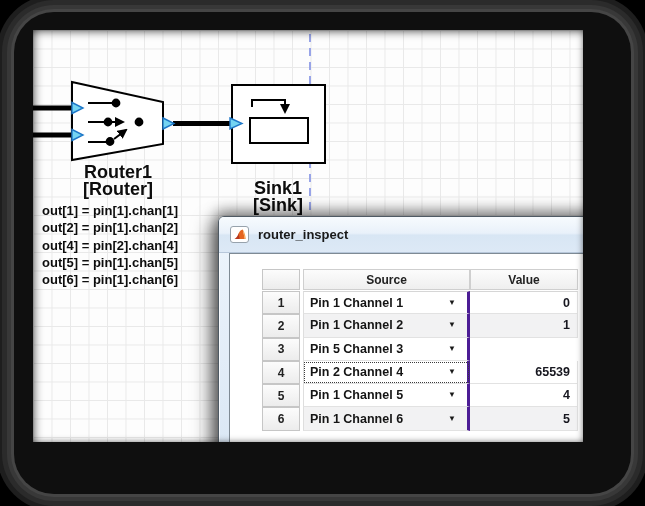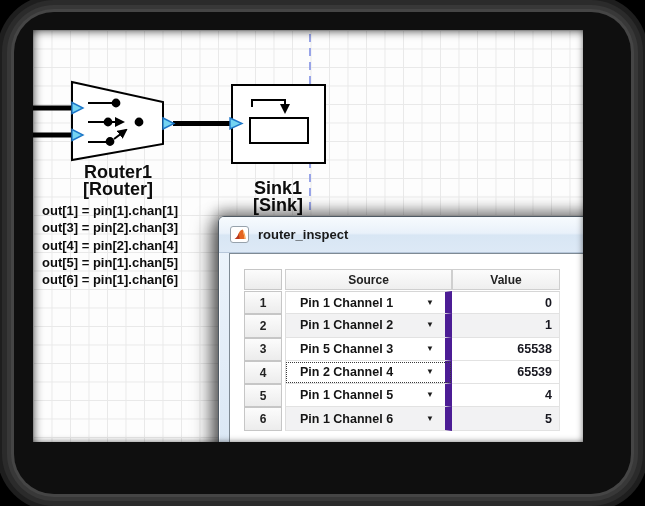--- a/index.html
+++ b/index.html
@@ -33,33 +33,33 @@
   .titlebar{position:absolute;left:0;top:0;right:0;height:36px;display:flex;align-items:center;
        gap:9px;padding-left:11px;border-radius:5px 5px 0 0;
        background:linear-gradient(#f7fbfe 0%,#e9f1fa 46%,#d8e6f4 52%,#dde9f6 100%);
        border-bottom:1px solid #b7c7da;}
   .mat-icon{width:19px;height:17px;background:#fff;border:1px solid #97a2ac;border-radius:3px;
        display:flex;align-items:center;justify-content:center;flex:0 0 auto;}
   .dlg-title{font-size:13px;font-weight:600;color:#191919;white-space:nowrap;}
   .client{position:absolute;left:10px;top:36px;width:calc(100% - 10px);height:calc(100% - 36px);
        background:#fff;border:1px solid #7e8a94;border-right:none;}
   
-  .table{position:absolute;left:14px;top:15px;border-radius:32px;}
+  .table{position:absolute;left:32px;top:15px;border-radius:32px;}
   .thead{display:flex;height:21px;margin-bottom:1px;}
   .corner,.numcell{width:38px;margin-right:3px;background:linear-gradient(#fcfcfc,#ececec);
        border:1px solid #c6c6c6;display:flex;align-items:center;justify-content:center;
        font-size:12px;font-weight:600;color:#222;}
   .hcell{background:linear-gradient(#fcfcfc,#efefef);border:1px solid #cfcfcf;
        display:flex;align-items:center;justify-content:center;
        font-size:12px;font-weight:600;color:#222;}
   .src-w{width:167px;}  .val-w{width:108px;text-align:right;}
   .trow{display:flex;height:23.3px;}
-  .src-cell{position:relative;display:flex;align-items:center;padding-left:14px;
+  .src-cell{position:relative;display:flex;align-items:center;padding-left:6px;
        font-size:12.5px;font-weight:600;color:#151515;background:#fff;
-       border-left:1px solid #dedede;border-right:7px solid #4c1d95;border-bottom:1px solid #e2e2e2;}
+       border-left:1px solid #dedede;border-right:3px solid #4c1d95;border-bottom:1px solid #e2e2e2;}
   .val-cell{display:flex;align-items:center;justify-content:flex-end;padding-right:7px;
        font-size:12.5px;font-weight:600;color:#17171f;background:#fff;
        border-right:1px solid #e2e2e2;border-bottom:1px solid #e2e2e2;}
   .trow:first-child .src-cell,.trow:first-child .val-cell{border-top:1px solid #d6d6d6;}
   .trow:nth-child(even) .src-cell,.trow:nth-child(even) .val-cell{background:#f2f2f3;}
   .trow.selected .src-cell,.trow.selected .val-cell{background:#fff;}
   .trow.selected .src-cell{outline:1.5px dotted #3c3c3c;outline-offset:-2px;align-items:center;}
   .dd{position:absolute;right:11px;top:50%;transform:translateY(-50%);
        font-size:8px;color:#1a1a1a;line-height:1;}
 </style>
@@ -116,21 +116,21 @@
       <div>Router1</div>
       <div>[Router]</div>
     </div>
     <div class="block-label" style="left:245px;top:150px;">
       <div>Sink1</div>
       <div>[Sink]</div>
     </div>
 
     <div class="annotation">
         <div class="ann-line">out[1] = pin[1].chan[1]</div>
-        <div class="ann-line">out[3] = pin[2].chan[3]</div>
+        <div class="ann-line">out[2] = pin[1].chan[2]</div>
         <div class="ann-line">out[4] = pin[2].chan[4]</div>
         <div class="ann-line">out[5] = pin[1].chan[5]</div>
         <div class="ann-line">out[6] = pin[1].chan[6]</div>
       </div>
 
     <div class="dialog">
       <div class="titlebar">
         <span class="mat-icon">
           <svg width="12" height="11" viewBox="0 0 12 11">
             <path d="M0.5,10 C2.5,9 3.6,7.2 4.6,4.6 L6.6,7 L5.8,10 Z" fill="#b8391f"></path>
@@ -165,21 +165,20 @@
     </div>
     <div class="val-cell val-w">1</div>
   </div>
 
   <div class="trow">
     <div class="numcell">3</div>
     <div class="src-cell src-w">
       <span>Pin 5 Channel 3</span>
       <span class="dd">▼</span>
     </div>
-    <div class="val-cell val-w">65538</div>
   </div>
 
   <div class="trow selected">
     <div class="numcell">4</div>
     <div class="src-cell src-w">
       <span>Pin 2 Channel 4</span>
       <span class="dd">▼</span>
     </div>
     <div class="val-cell val-w">65539</div>
   </div>

